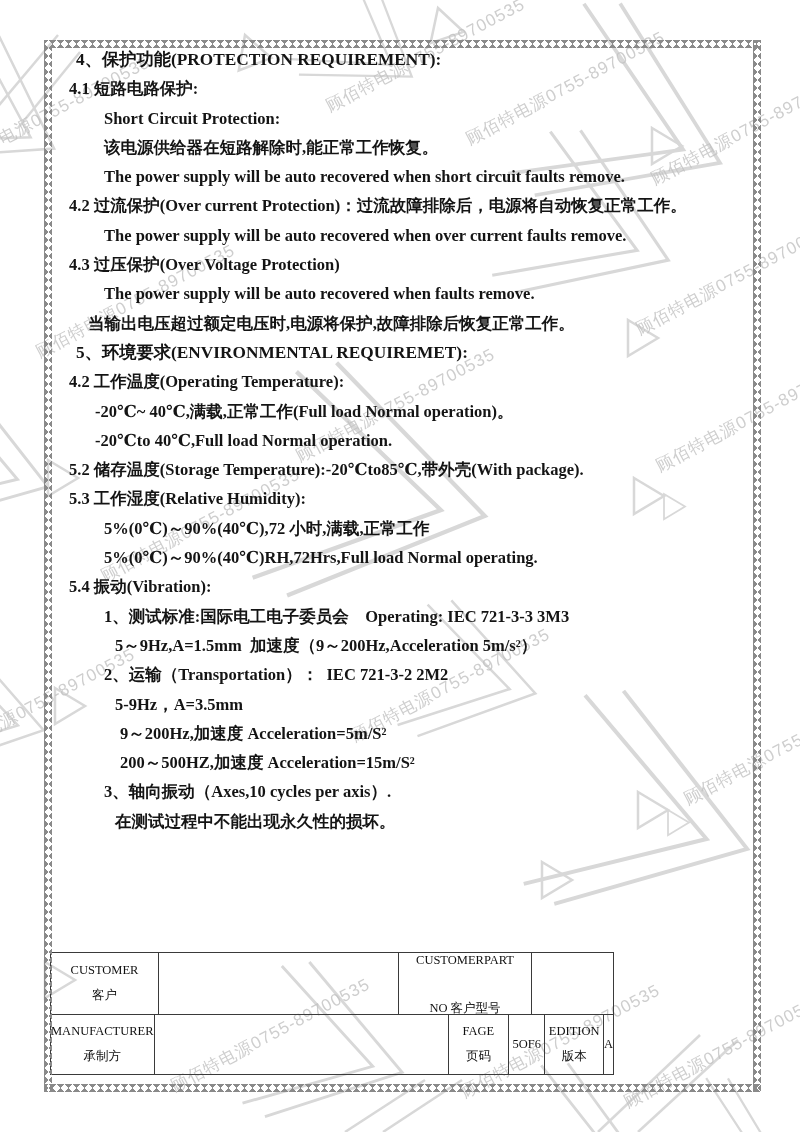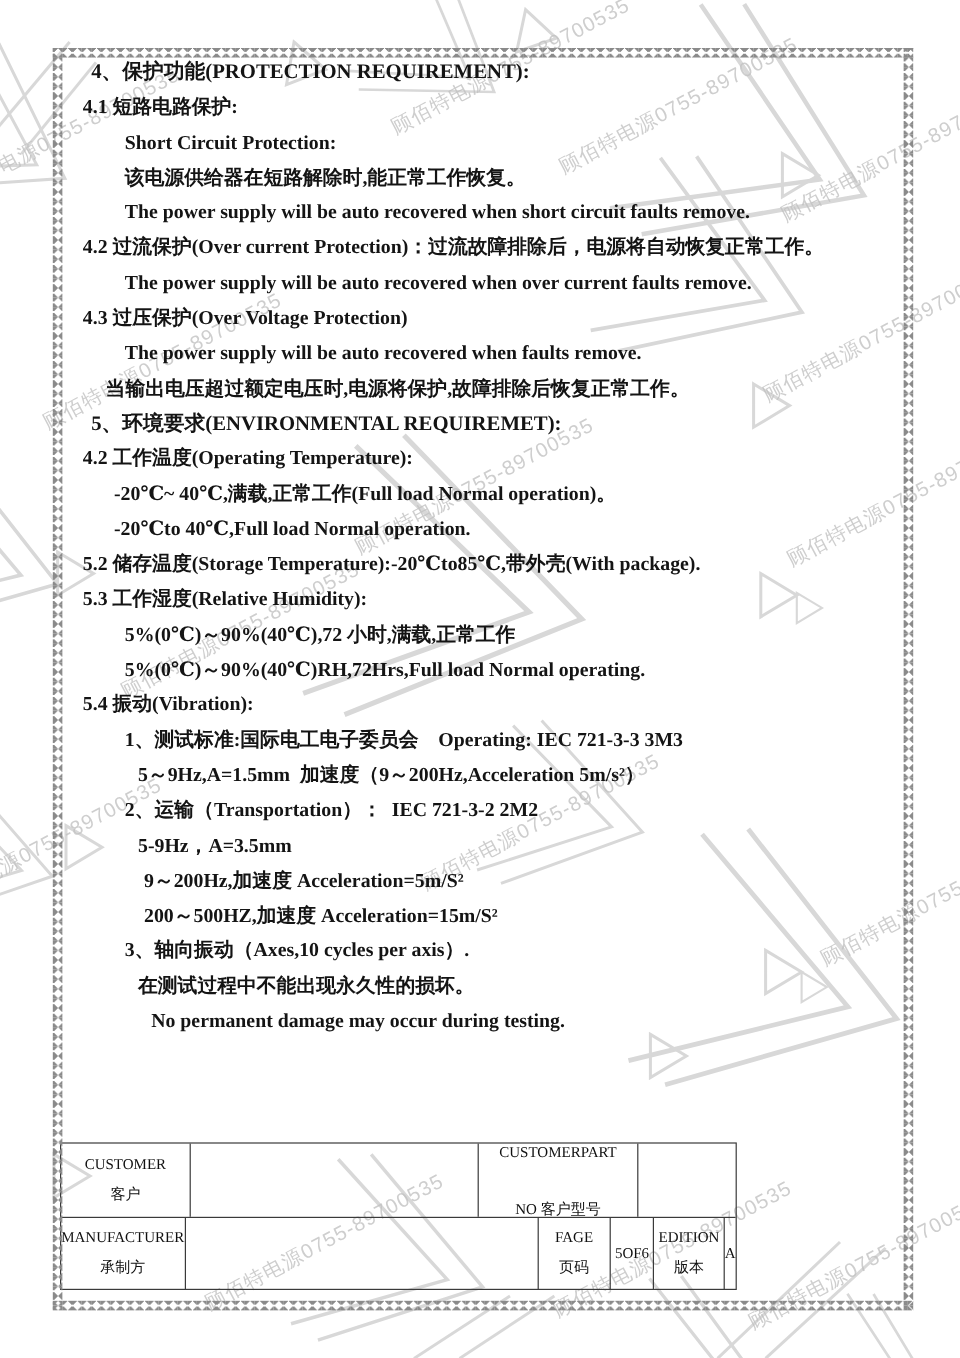--- a/index.html
+++ b/index.html
@@ -156,21 +156,20 @@
     <div class="ln i3">5%(0℃)～90%(40℃)RH,72Hrs,Full load Normal operating.</div>
     <div class="ln i1">5.4 振动(Vibration):</div>
     <div class="ln i3">1、测试标准:国际电工电子委员会    Operating: IEC 721-3-3 3M3</div>
     <div class="ln i4">5～9Hz,A=1.5mm  加速度（9～200Hz,Acceleration 5m/s²）</div>
     <div class="ln i3">2、运输（Transportation）：  IEC 721-3-2 2M2</div>
     <div class="ln i4">5-9Hz，A=3.5mm</div>
     <div class="ln i4b">9～200Hz,加速度 Acceleration=5m/S²</div>
     <div class="ln i4b">200～500HZ,加速度 Acceleration=15m/S²</div>
     <div class="ln i3">3、轴向振动（Axes,10 cycles per axis）.</div>
     <div class="ln i4">在测试过程中不能出现永久性的损坏。</div>
-    <div class="ln i5">No permanent damage may occur during testing.</div>
   </div>
 
   <div class="ftable">
     <div class="frow r1">
       <div class="cell w108">
         <span>CUSTOMER</span>
         <span>客户</span>
       </div>
       <div class="cell w240"></div>
       <div class="cell w133">

